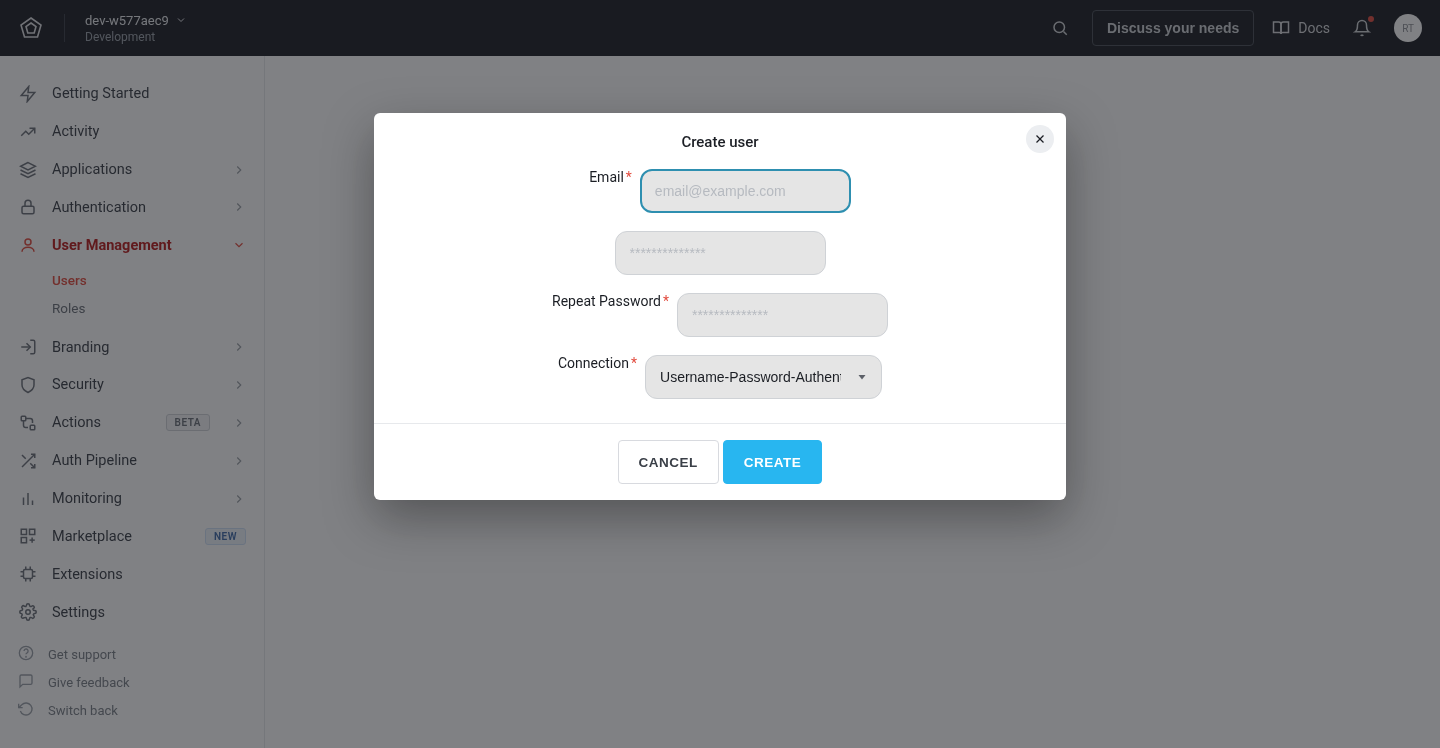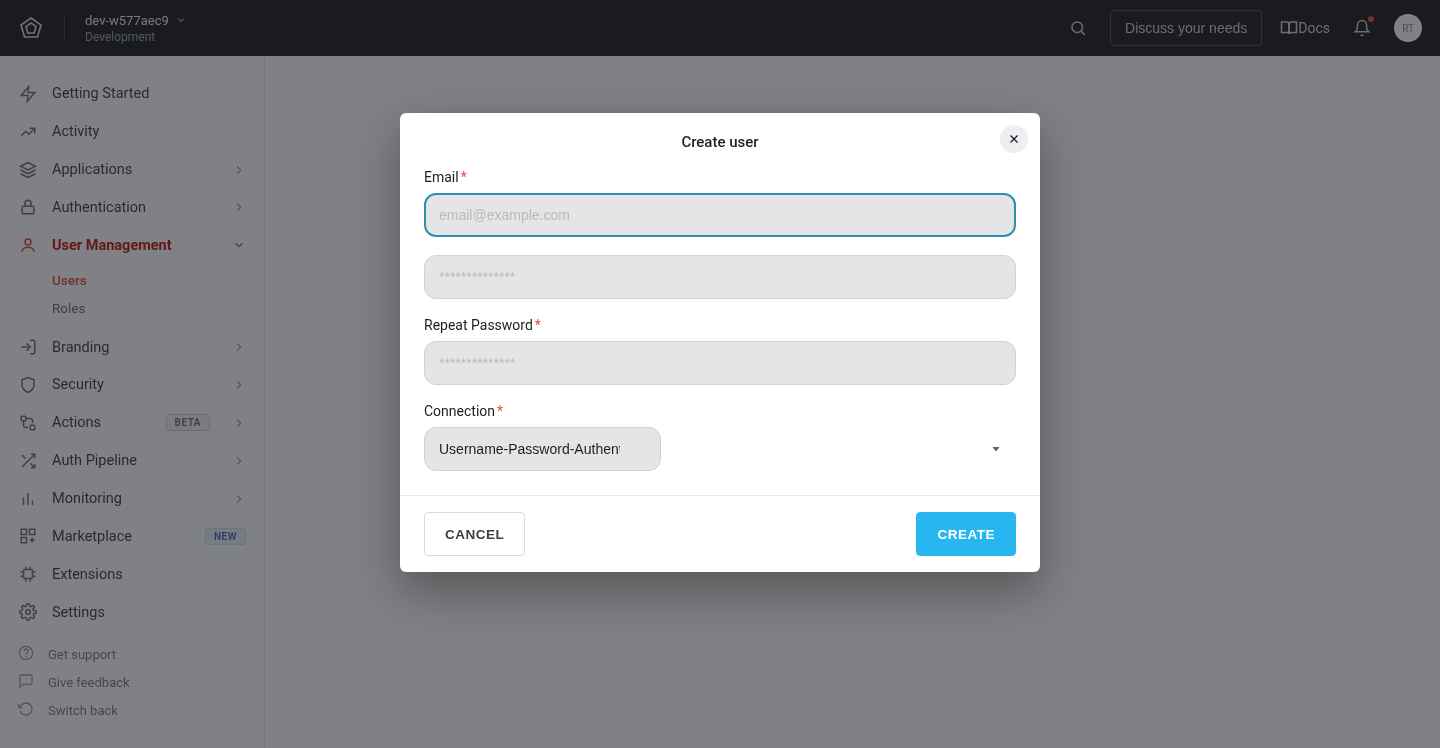--- a/index.html
+++ b/index.html
@@ -9,24 +9,24 @@
   
   .topbar {
     height: 56px; background: #1b1e24; color: #e6e8ea; display: flex; align-items: center; padding: 0 18px; gap: 16px;
   }
   .logo { width: 26px; height: 26px; color: #dcdde1; display: flex; align-items: center; justify-content: center; }
   .vdiv { width: 1px; height: 28px; background: #3a3f47; margin: 0 4px; }
   .tenant { display: flex; flex-direction: column; gap: 2px; }
   .tenant-row { display: flex; align-items: center; gap: 6px; font-size: 13px; color: #e7e9ec; }
   .tenant-sub { font-size: 12px; color: #9aa0a8; }
   .spacer { flex: 1; }
-  .top-btn { height: 36px; padding: 0 14px; border: 1px solid #4a4f58; border-radius: 4px; background: transparent; color: #cdd0d4; font-size: 14px; cursor: pointer; }
+  .top-btn { height: 36px; padding: 0 14px; border: 1px solid #4a4f58; border-radius: 4px; background: transparent; color: #cdd0d4; font-size: 14px; cursor: pointer; font-weight: bold; }
   .top-icon { width: 28px; height: 28px; display: flex; align-items: center; justify-content: center; color: #cfd2d6; cursor: pointer; position: relative; }
   .top-icons { display: flex; align-items: center; gap: 18px; }
-  .docs-link { display: flex; align-items: center; color: #d4d6da; font-size: 14px; cursor: pointer; }
+  .docs-link { display: flex; align-items: center; gap: 8px; color: #d4d6da; font-size: 14px; cursor: pointer; }
   .bell-dot { position: absolute; top: 2px; right: 2px; width: 6px; height: 6px; background: #e24c3f; border-radius: 50%; }
   .avatar { width: 28px; height: 28px; border-radius: 50%; background: #ffffff; display: flex; align-items: center; justify-content: center; font-size: 10px; color: #8e9197; }
 
   
   .shell { display: flex; height: calc(100% - 56px); }
   .sidebar {
     width: 265px; background: #fff; border-right: 1px solid #e6e8ea; padding: 20px 0 10px 0; display: flex; flex-direction: column; gap: 2px; overflow-y: auto;
   }
   .nav-item {
     display: flex; align-items: center; gap: 14px; height: 36px; padding: 0 18px; color: #3a3f47; font-size: 14.5px; cursor: pointer; position: relative;
@@ -46,41 +46,41 @@
   .sidebar-footer { margin-top: auto; padding: 8px 0 14px 0; display: flex; flex-direction: column; }
   .footer-item { display: flex; align-items: center; gap: 12px; height: 28px; padding: 0 18px; color: #7b8088; font-size: 13px; cursor: pointer; }
   .footer-item .icn { width: 18px; height: 18px; color: #9aa0a8; }
 
   .main { flex: 1; background: #fff; position: relative; }
 
   
   .scrim { position: fixed; inset: 0; background: rgba(24,26,31,0.55); }
   .modal {
     position: fixed; left: 50%; top: 113px; transform: translateX(-50%);
-    width: 640px; background: #fff; border-radius: 6px; box-shadow: 0 18px 50px rgba(0,0,0,0.35);
+    width: 692px; background: #fff; border-radius: 6px; box-shadow: 0 18px 50px rgba(0,0,0,0.35);
     display: flex; flex-direction: column;
   }
   .modal-header { position: relative; padding: 20px 24px 6px 24px; text-align: center; }
   .modal-title { font-size: 15px; font-weight: 500; color: #1c1f25; }
   .close-btn { position: absolute; top: 12px; right: 12px; width: 28px; height: 28px; border-radius: 50%; background: #eceef1; display: flex; align-items: center; justify-content: center; cursor: pointer; border: none; }
   .close-btn svg { width: 12px; height: 12px; }
   .modal-body { padding: 12px 24px 24px 24px; display: flex; flex-direction: column; gap: 18px; }
-  .field { display: flex; flex-direction: column; gap: 8px; justify-content: center; }
+  .field { display: flex; flex-direction: row; gap: 8px; justify-content: center; }
   .label { font-size: 14px; color: #1b1e24; }
   .req { color: #e24c3f; margin-left: 2px; }
   .input {
     height: 44px; border: 1px solid #cfd2d6; border-radius: 12px; padding: 0 14px; font-size: 14px; color: #1b1e24; outline: none; background: #e5e5e5;
   }
   .input::placeholder { color: #b6bac0; }
   .input.focus { border: 2px solid #2e8fb0; padding: 0 13px; }
   .select { position: relative; }
   .select .input { padding-right: 40px; appearance: none; }
   .select .caret { position: absolute; right: 14px; top: 50%; transform: translateY(-50%); color: #5c6068; pointer-events: none; }
   .modal-footer {
-    border-top: 1px solid #e7e9ec; padding: 16px 24px; display: flex; justify-content: space-between; gap: 4px;
+    border-top: 1px solid #e7e9ec; padding: 16px 24px; display: flex; justify-content: center; gap: 4px;
   }
   .btn { height: 44px; padding: 0 20px; border-radius: 4px; font-size: 13.5px; letter-spacing: .5px; font-weight: 600; cursor: pointer; }
   .btn-secondary { background: #fff; border: 1px solid #d8dadf; color: #3a3f47; }
   .btn-primary { background: #28b6f0; border: 1px solid #28b6f0; color: #fff; }
 
   svg { display: block; }
 </style>
 </head>
 <body>
 

